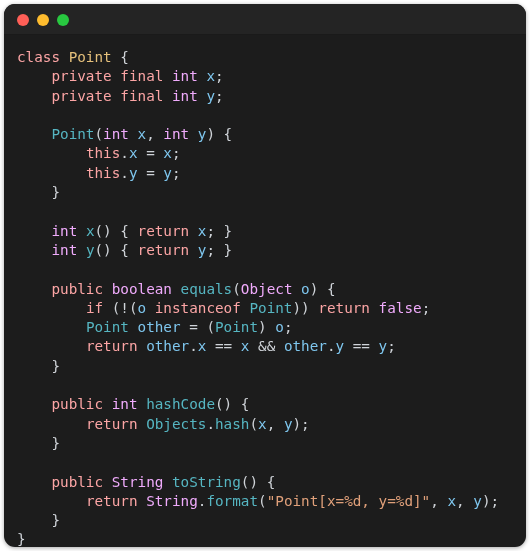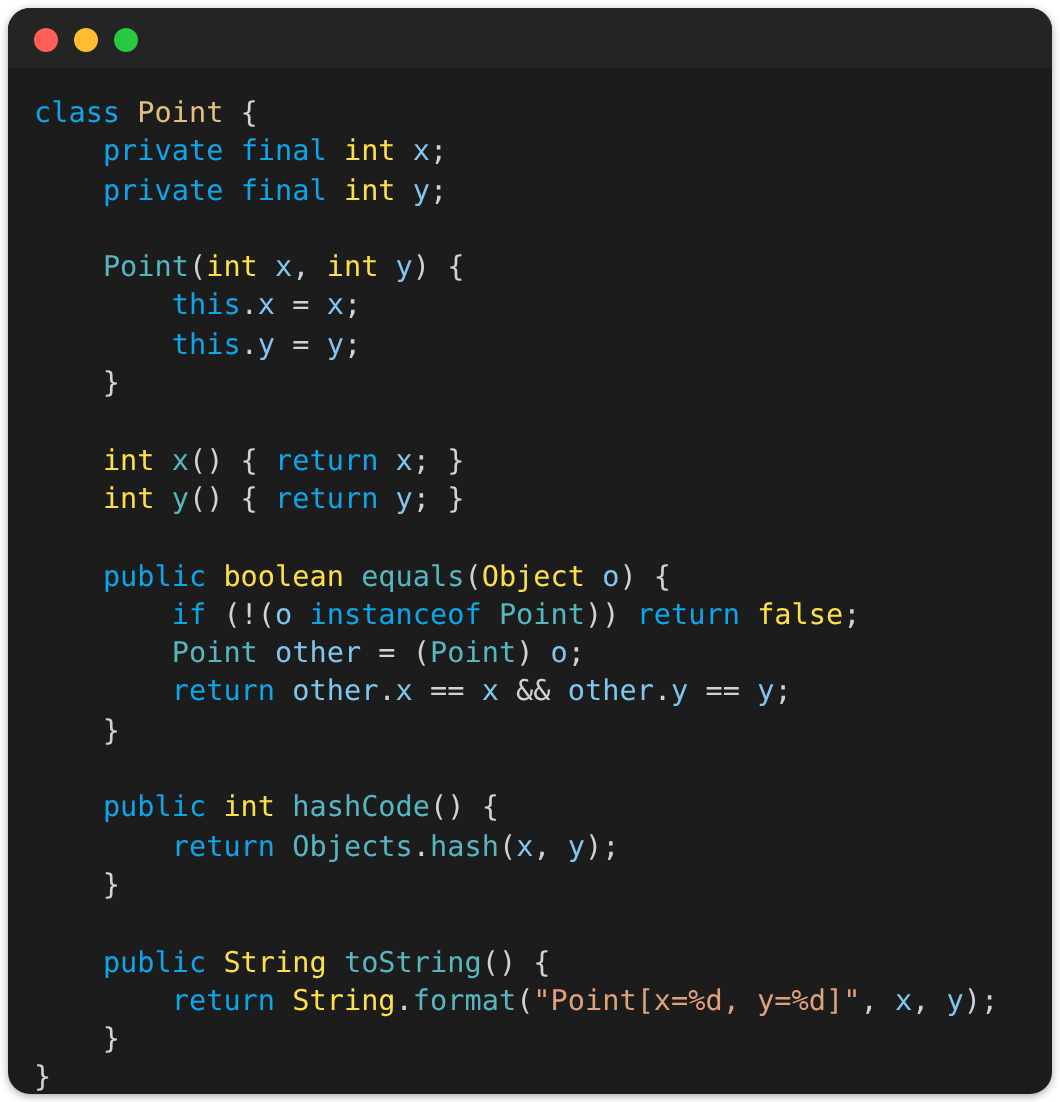--- a/index.html
+++ b/index.html
@@ -70,25 +70,25 @@
     font-family: "DejaVu Sans Mono", "Liberation Mono", monospace;
     font-size: 14.3px;
     line-height: 19.3px;
     color: #d8d8d8;
     white-space: pre;
     letter-spacing: 0px;
   }
   .line { height: 19.3px; white-space: pre; }
 
   
-  .kw   { color: #0ea5e9; }            
+  .kw   { color: #fca5a5; }            
   .cls  { color: #e5c07b; }            
   .typ  { color: #56b6c2; }            
   .var  { color: #7fc7ef; }            
-  .pln  { color: #fde047; }            
+  .pln  { color: #f0abfc; }            
   .str  { color: #e0a07a; }            
   .pun  { color: #cfd3d8; }            
 </style>
 </head>
 <body>
 
 <div id="window">
 
   <div id="titlebar">
     <span class="dot dot-close"></span>

